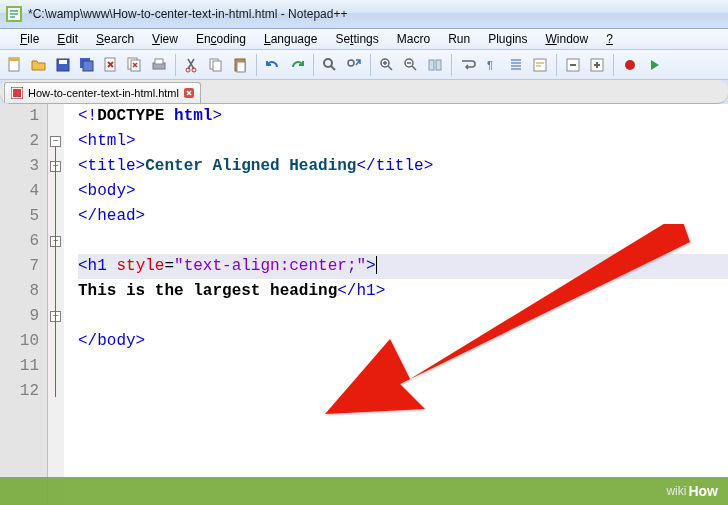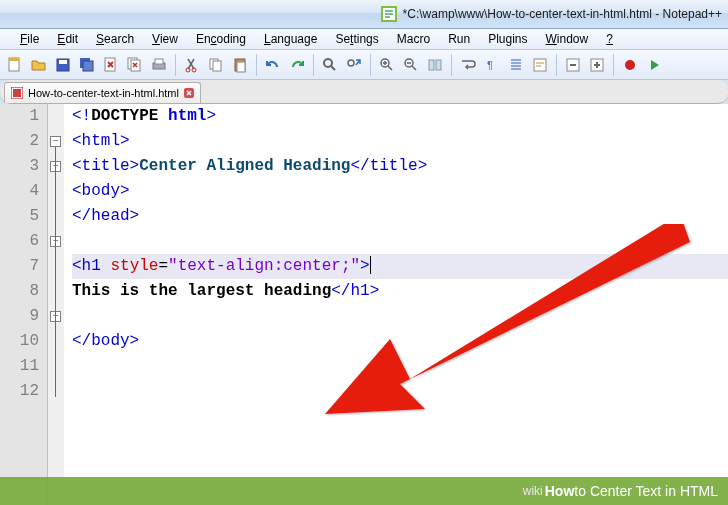--- a/index.html
+++ b/index.html
@@ -11,21 +11,20 @@
   }
   .window { width: 100%; height: 100%; display: flex; flex-direction: column; }
 
   
   .titlebar {
     height: 29px;
     background: linear-gradient(#eef4fb, #d7e6f7 45%, #c3d8f0 46%, #d1e2f5);
     border-bottom: 1px solid #8aa9cf;
     display: flex; align-items: center;
     padding: 0 6px;
-    justify-content: flex-end;
   }
   .titlebar .appicon { width:16px; height:16px; margin-right:6px; }
   .titlebar .title { color:#1a1a1a; font-size:12px; }
 
   
   .menubar {
     height: 21px;
     background: linear-gradient(#f7faff,#e7eef9);
     border-bottom: 1px solid #b7c8dd;
     display: flex; align-items: center;
@@ -103,21 +102,21 @@
     width:11px; height:11px;
     border:1px solid #808080;
     background:#fff;
     font-size:10px; line-height:9px; text-align:center;
     color:#606060;
   }
   .foldline {
     position:absolute; left:7px; width:1px; background:#a05050;
   }
   .code {
-    flex:1; padding-left:8px; position:relative;
+    flex:1; padding-left:14px; position:relative;
   }
   .code .line { height:25px; white-space:pre; position:relative; }
   .code .line.highlight { background:#e8e8f4; }
   .tok-ang { color:#0000d0; }
   .tok-tag { color:#0000d0; }
   .tok-attr { color:#d00000; }
   .tok-str { color:#7b00d0; }
   .tok-doc { color:#000; }
   .tok-txt { color:#0c4a6e; font-weight: bold; }
   .tok-plain { color:#000; }
@@ -390,14 +389,13 @@
         </defs>
       <path d="M 360 -10 L 90 155 L 70 115 L 5 190 L 105 185 L 80 160 L 370 18 Z" fill="#e61e10" filter="url(#s)"></path>
     </svg>
   </div>
 
 </div>
 
 <div class="footer">
   <span class="brand">wiki</span>
     <span class="bold">How</span>
-    <span> to Center Text in HTML</span>
 </div>
 
 </body></html>

